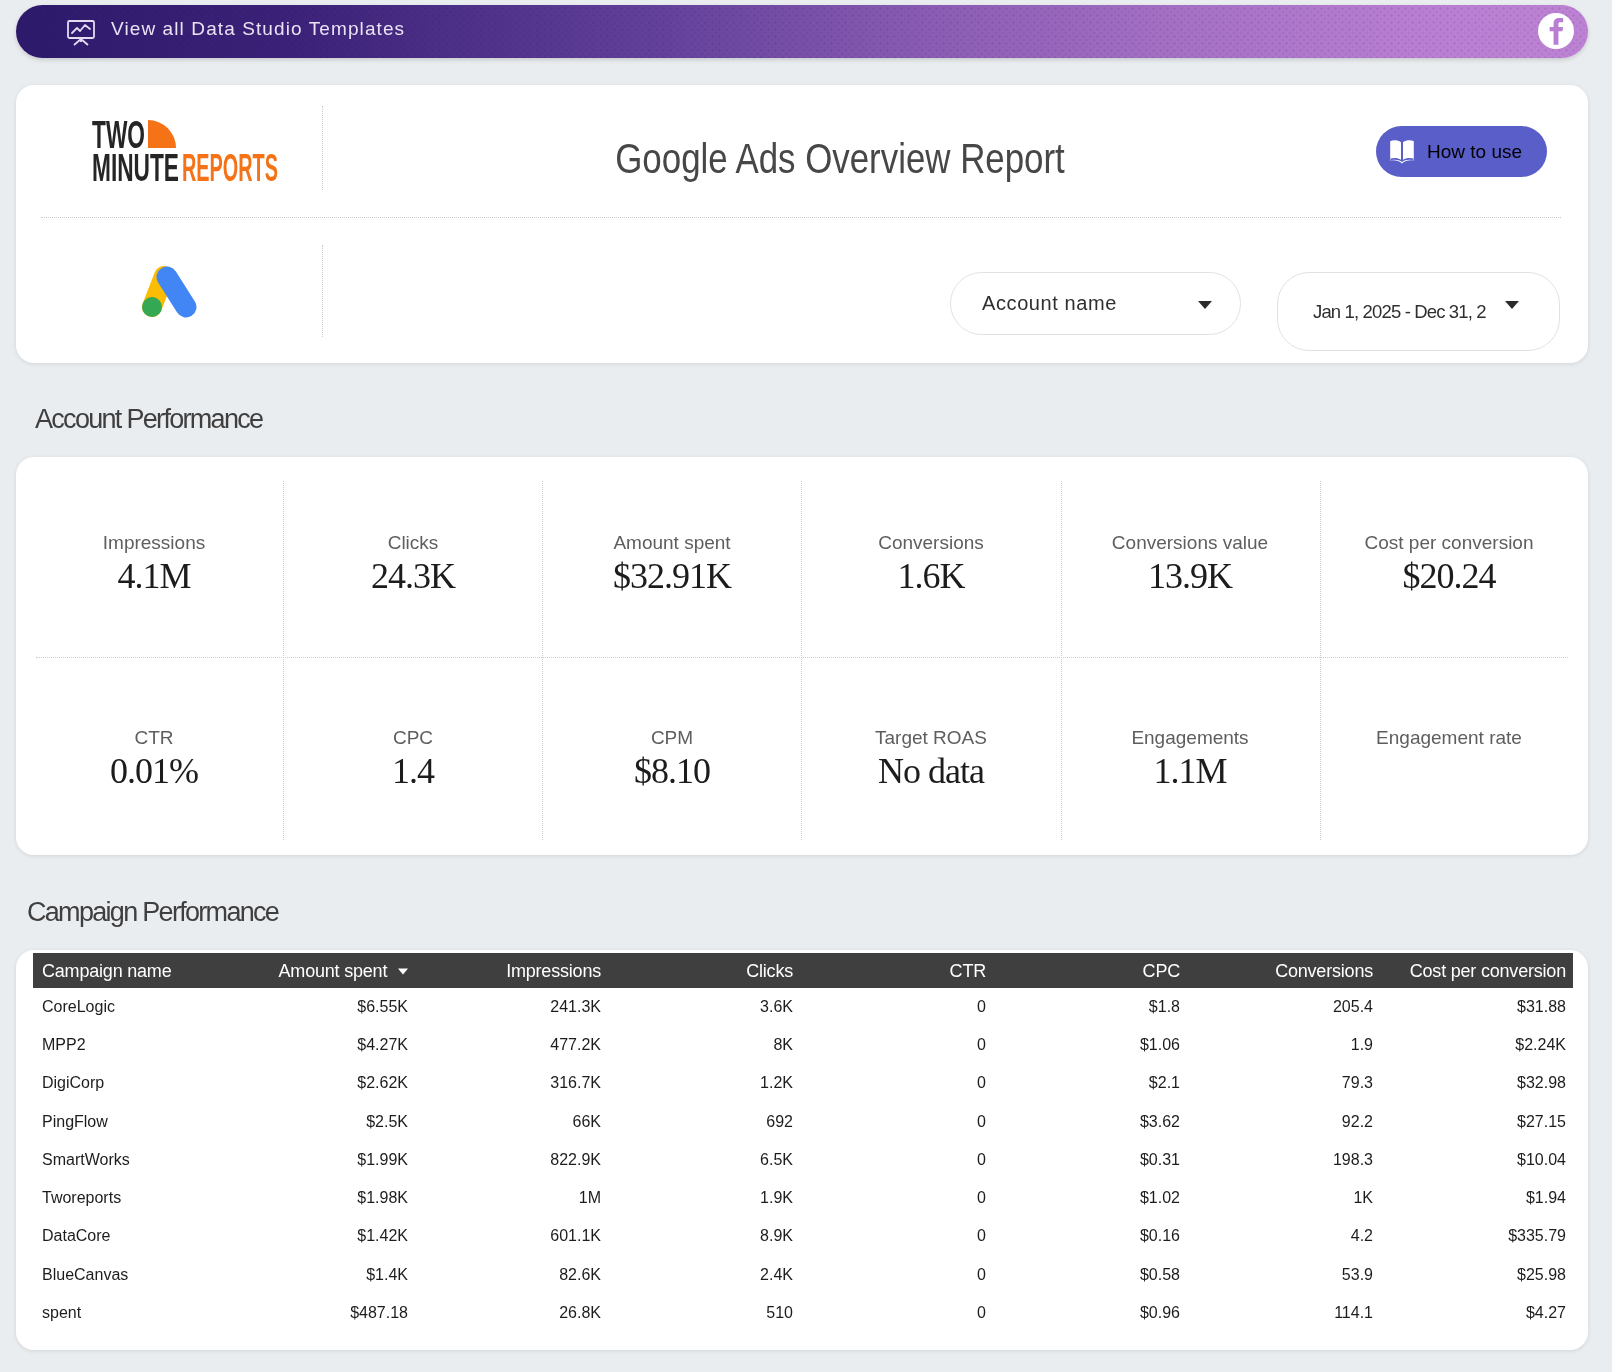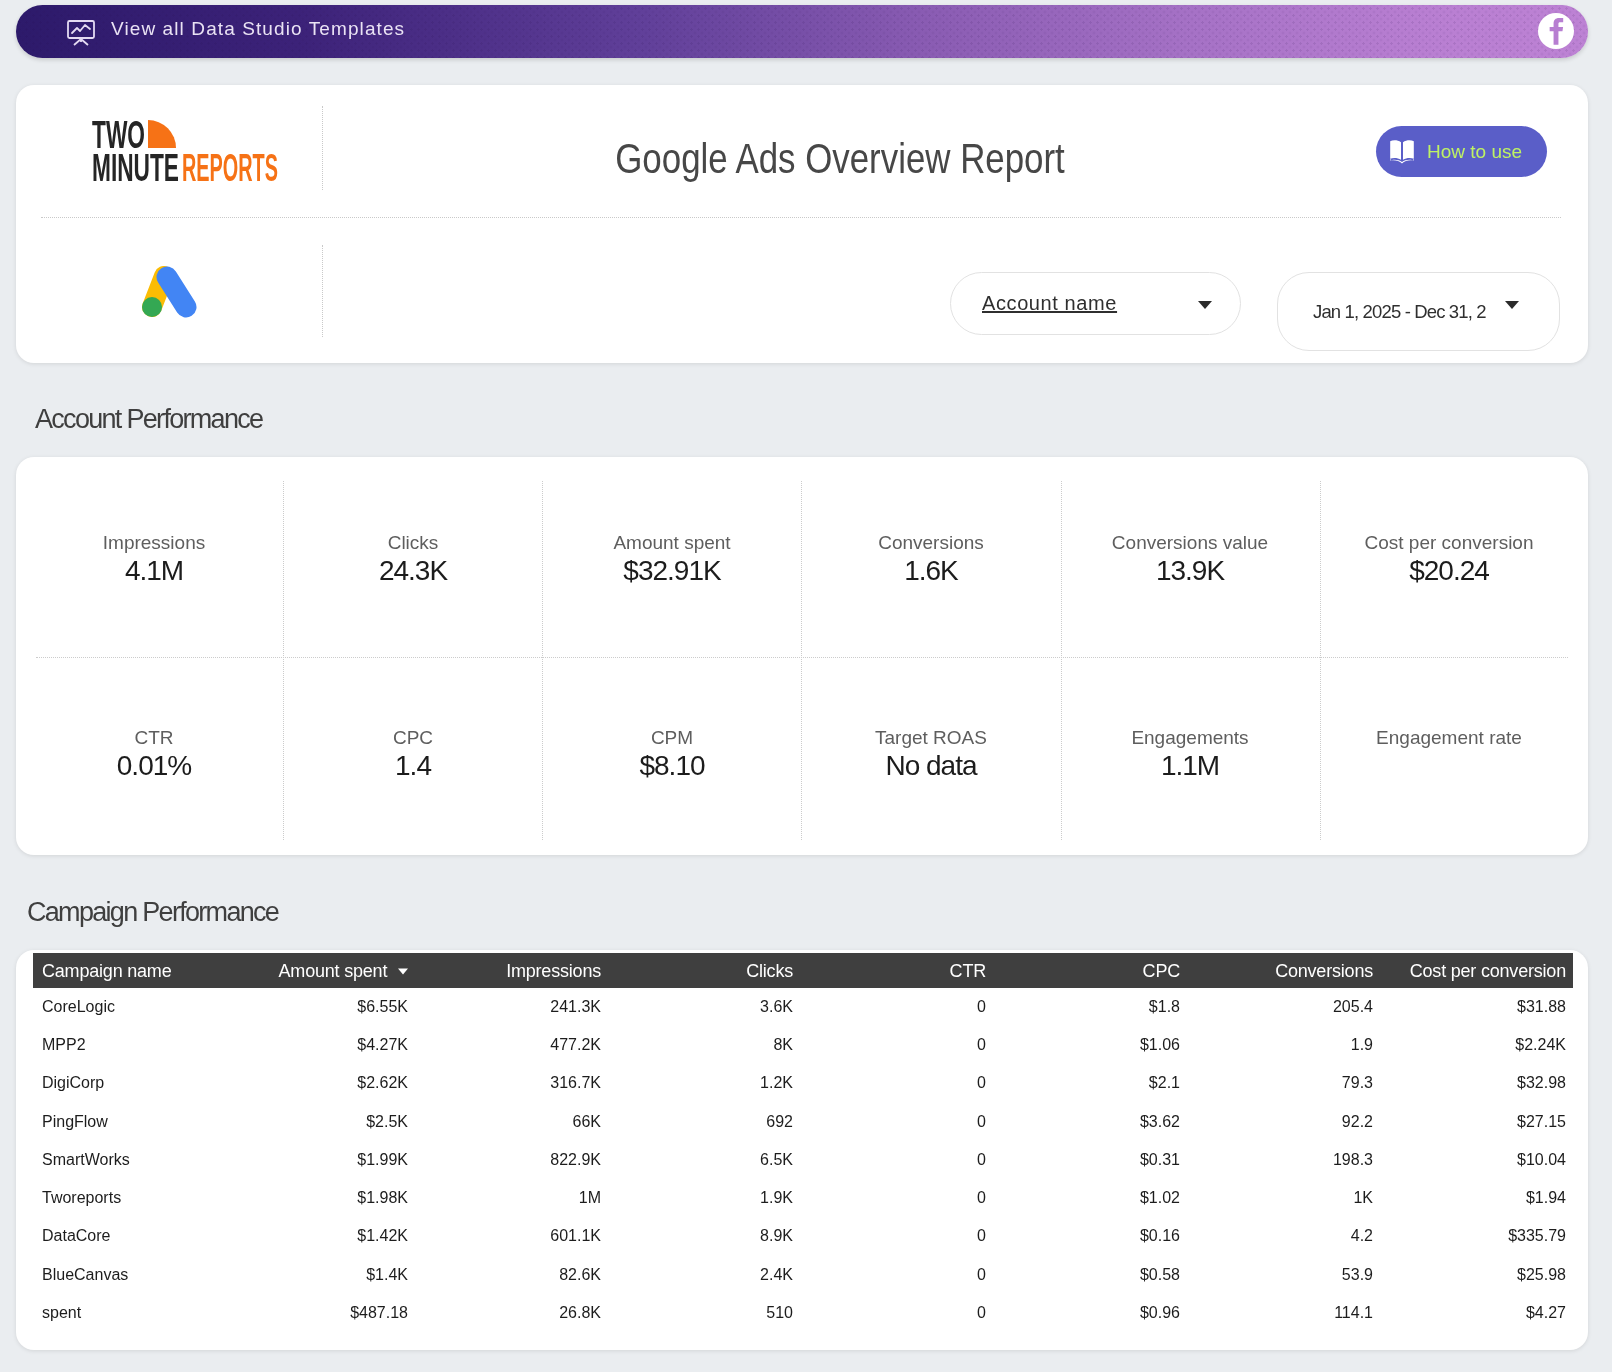--- a/index.html
+++ b/index.html
@@ -18,41 +18,41 @@
 .tb-text { left:111px; top:18px; color:#eae3f4; font-size:19px; letter-spacing:1.1px; }
 .fbwrap { left:1538px; top:13px; }
 
 
 .card { background:#fff; border-radius:18px; box-shadow:0 1px 4px rgba(0,0,0,.10); }
 .card1 { left:16px; top:85px; width:1572px; height:278px; }
 .vdot1 { left:322px; top:106px; height:84px; border-left:1px dotted #c9c9c9; }
 .vdot2 { left:322px; top:245px; height:92px; border-left:1px dotted #c9c9c9; }
 .hdot1 { left:41px; top:217px; width:1520px; border-top:1px dotted #c9c9c9; }
 .title { left:840px; top:135px; font-size:42px; color:#474747; white-space:nowrap; transform:translateX(-50%) scaleX(0.83); }
-.howto { left:1376px; top:126px; width:171px; height:51px; border-radius:26px; background:#5a5ec8; color:#bef264; display:flex; align-items:center; }
+.howto { left:1376px; top:126px; width:171px; height:51px; border-radius:26px; background:#5a5ec8; color:#000000; display:flex; align-items:center; }
 .howto span { font-size:19px; margin-left:12px; }
 .logo { left:92px; top:112px; }
 .gads { left:142px; top:266px; }
 .sel { border:1.5px solid #e2e2e2; border-radius:32px; background:#fff; display:flex; align-items:center; color:#2f2f2f; font-size:20px; }
-.sel1 { left:950px; top:272px; width:291px; height:63px;text-decoration:underline; }
+.sel1 { left:950px; top:272px; width:291px; height:63px; }
 .sel2 { left:1277px; top:272px; width:283px; height:79px; }
 .caret { width:0; height:0; border-left:7px solid transparent; border-right:7px solid transparent; border-top:8px solid #2b2b2b; position:absolute; }
 
 
 .h2 { font-size:27px; color:#3f3f3f; letter-spacing:-1.7px; }
 .h2a { left:35px; top:404px; }
 .h2b { left:27px; top:897px; }
 
 
 .card2 { left:16px; top:457px; width:1572px; height:398px; }
 .kdot-h { left:36px; top:657px; width:1532px; border-top:1px dotted #cccccc; }
 .kdot-v { border-left:1px dotted #cccccc; top:481px; height:359px; }
 .tile { width:260px; text-align:center; }
 .tile .lab { font-size:19px; color:#5e5e5e; }
-.tile .val { font-size:28px; color:#1c1c1c; margin-top:1px; letter-spacing:-1px; }
+.tile .val { font-size:36px; color:#1c1c1c; margin-top:1px; letter-spacing:-1px;font-family:Liberation Serif, serif; }
 
 
 .card3 { left:16px; top:950px; width:1572px; height:400px; }
 .thead { left:33px; top:953px; width:1540px; height:35px; background:#3f3f3f; color:#fff; font-weight:normal; font-size:18px; letter-spacing:-0.2px; }
 .trow { left:33px; width:1540px; height:38.3px; font-size:16px; color:#1d1d1d; }
 .cell { position:absolute; top:50%; transform:translateY(-50%); white-space:nowrap; }
 .c0 { left:9px; }
 .c1 { right:1165px; } .c2 { right:972px; } .c3 { right:780px; } .c4 { right:587px; }
 .c5 { right:393px; } .c6 { right:200px; } .c7 { right:7px; }
 </style>

